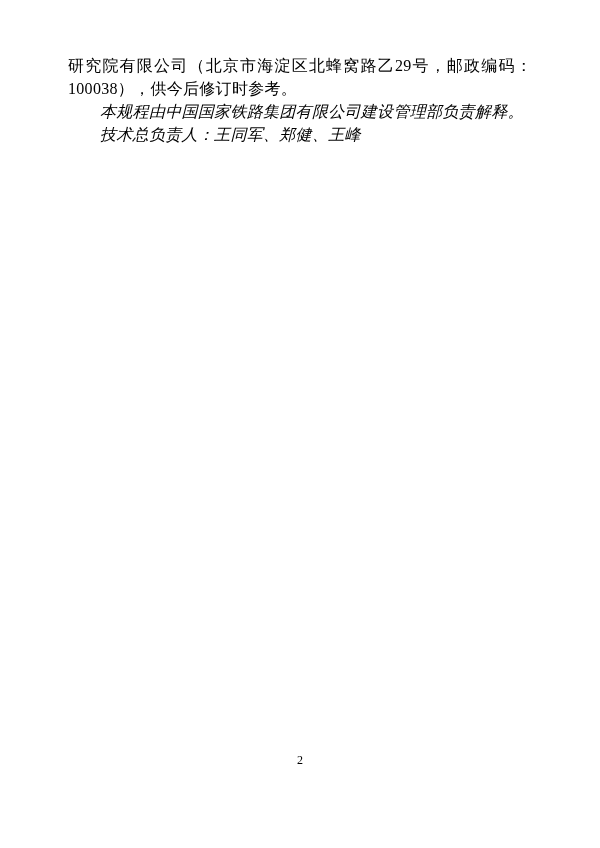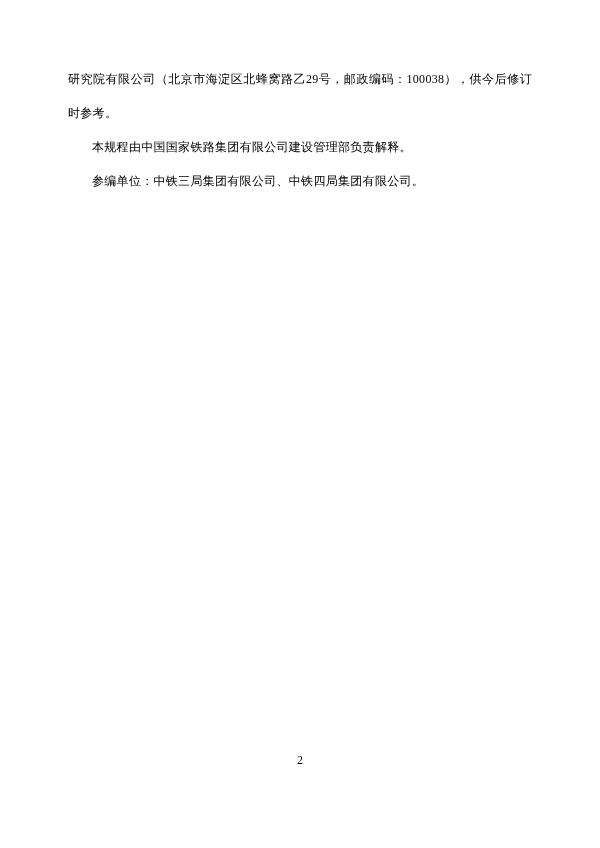--- a/index.html
+++ b/index.html
@@ -16,51 +16,52 @@
     color: #000000;
   }
   .page {
     position: absolute;
     inset: 0;
     background: #ffffff;
   }
   .content {
     position: absolute;
     left: 68px;
-    top: 62px;
+    top: 54px;
     width: 464px;
-    font-size: 12px;
-    line-height: 34px;
+    font-size: 16px;
+    line-height: 23px;
     text-align: justify;
     text-justify: inter-ideograph;
     letter-spacing: 0.3px;
   }
   .content p {
     margin: 0;
     padding: 0;
   }
   .content p.indent {
     text-indent: 2em;
+    font-style: italic;
   }
   .page-number {
     position: absolute;
     top: 752px;
     left: 0;
     width: 600px;
     text-align: center;
     font-size: 12px;
     line-height: 16px;
   }
 </style>
 </head>
 <body>
 
 <div class="page">
 
   <div class="content">
     <p>研究院有限公司（北京市海淀区北蜂窝路乙29号，邮政编码：100038），供今后修订时参考。</p>
     <p class="indent">本规程由中国国家铁路集团有限公司建设管理部负责解释。</p>
-    <p class="indent">参编单位：中铁三局集团有限公司、中铁四局集团有限公司。</p>
+    <p class="indent">技术总负责人：王同军、郑健、王峰</p>
   </div>
 
   <div class="page-number">2</div>
 
 </div>
 
 </body></html>

